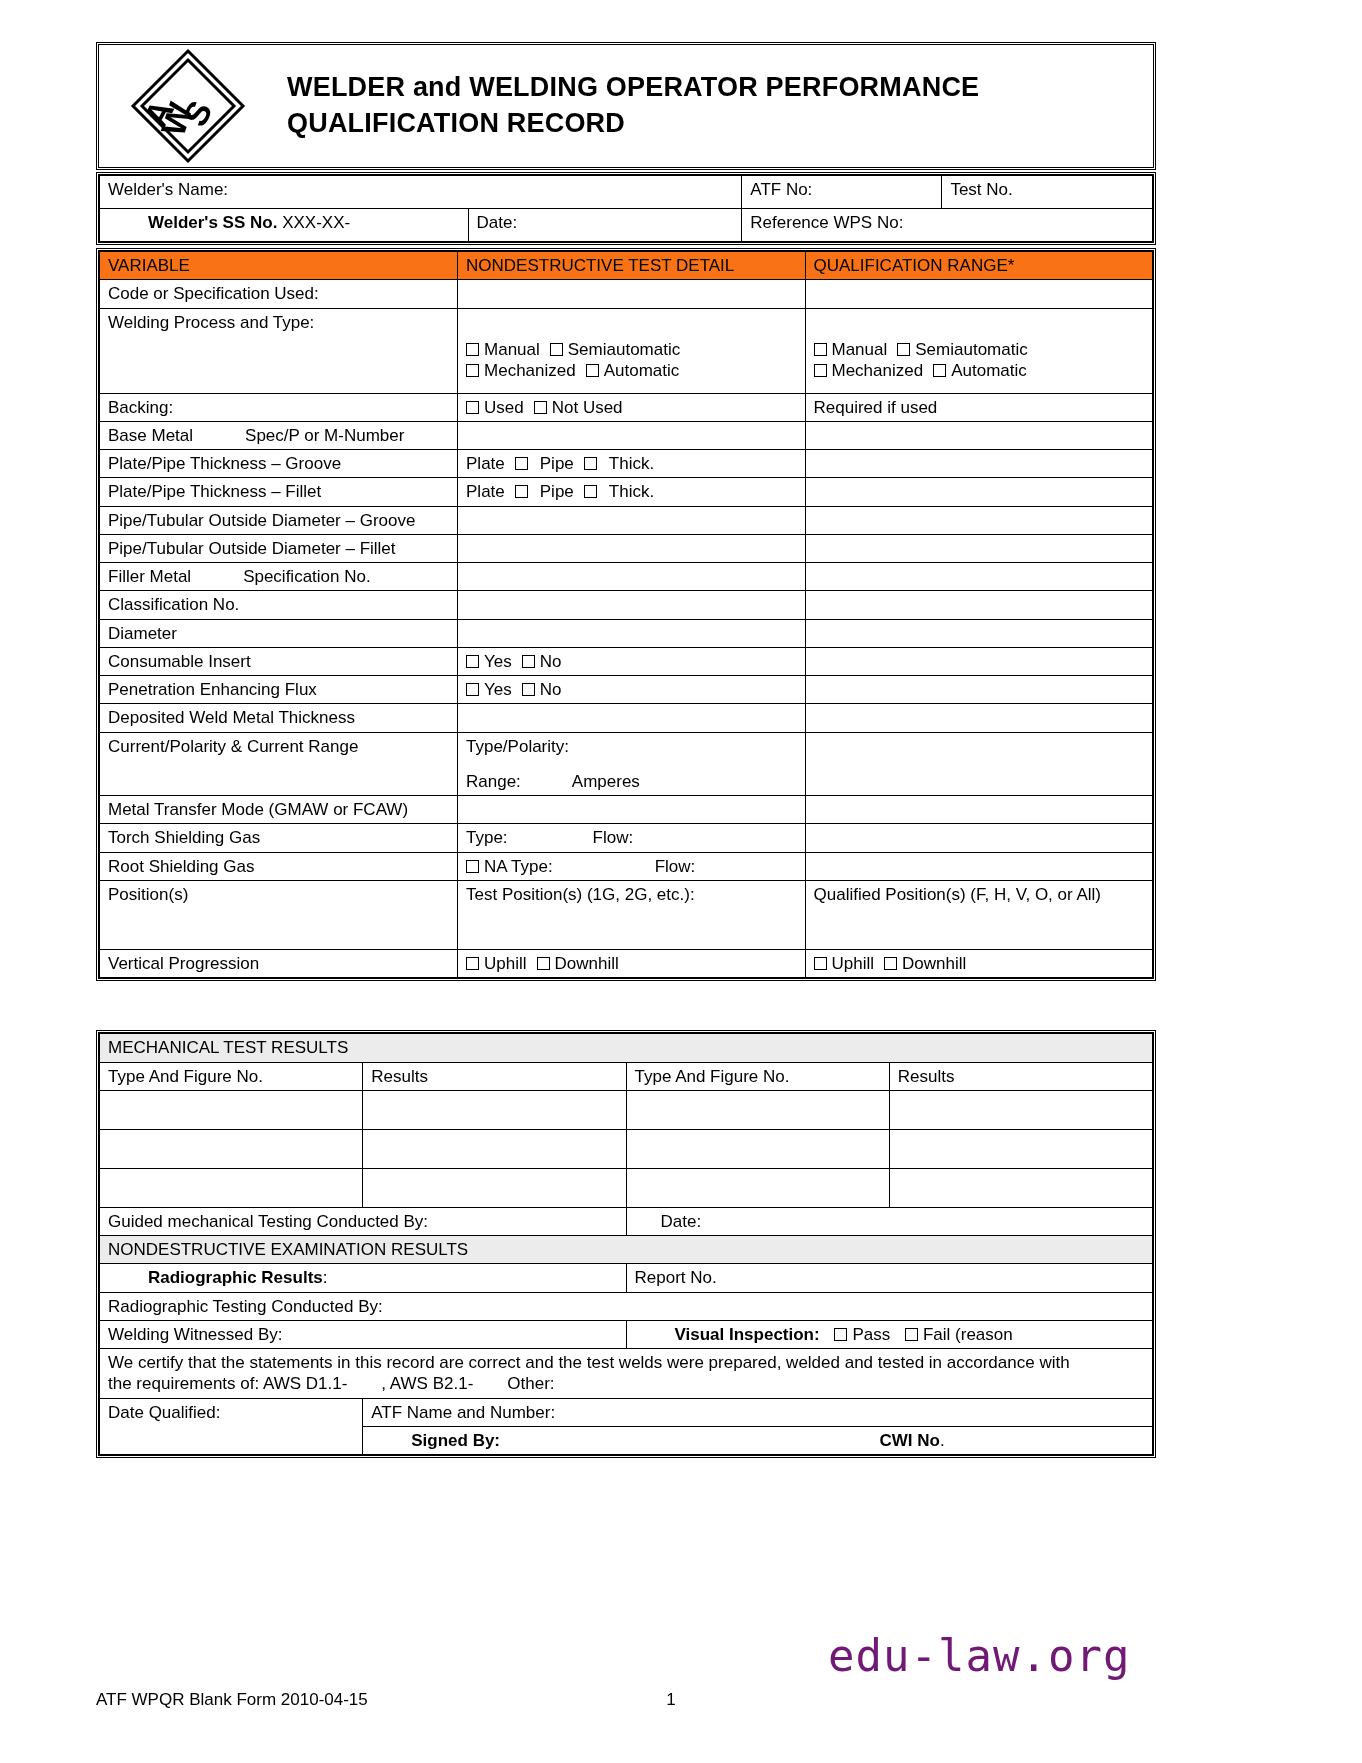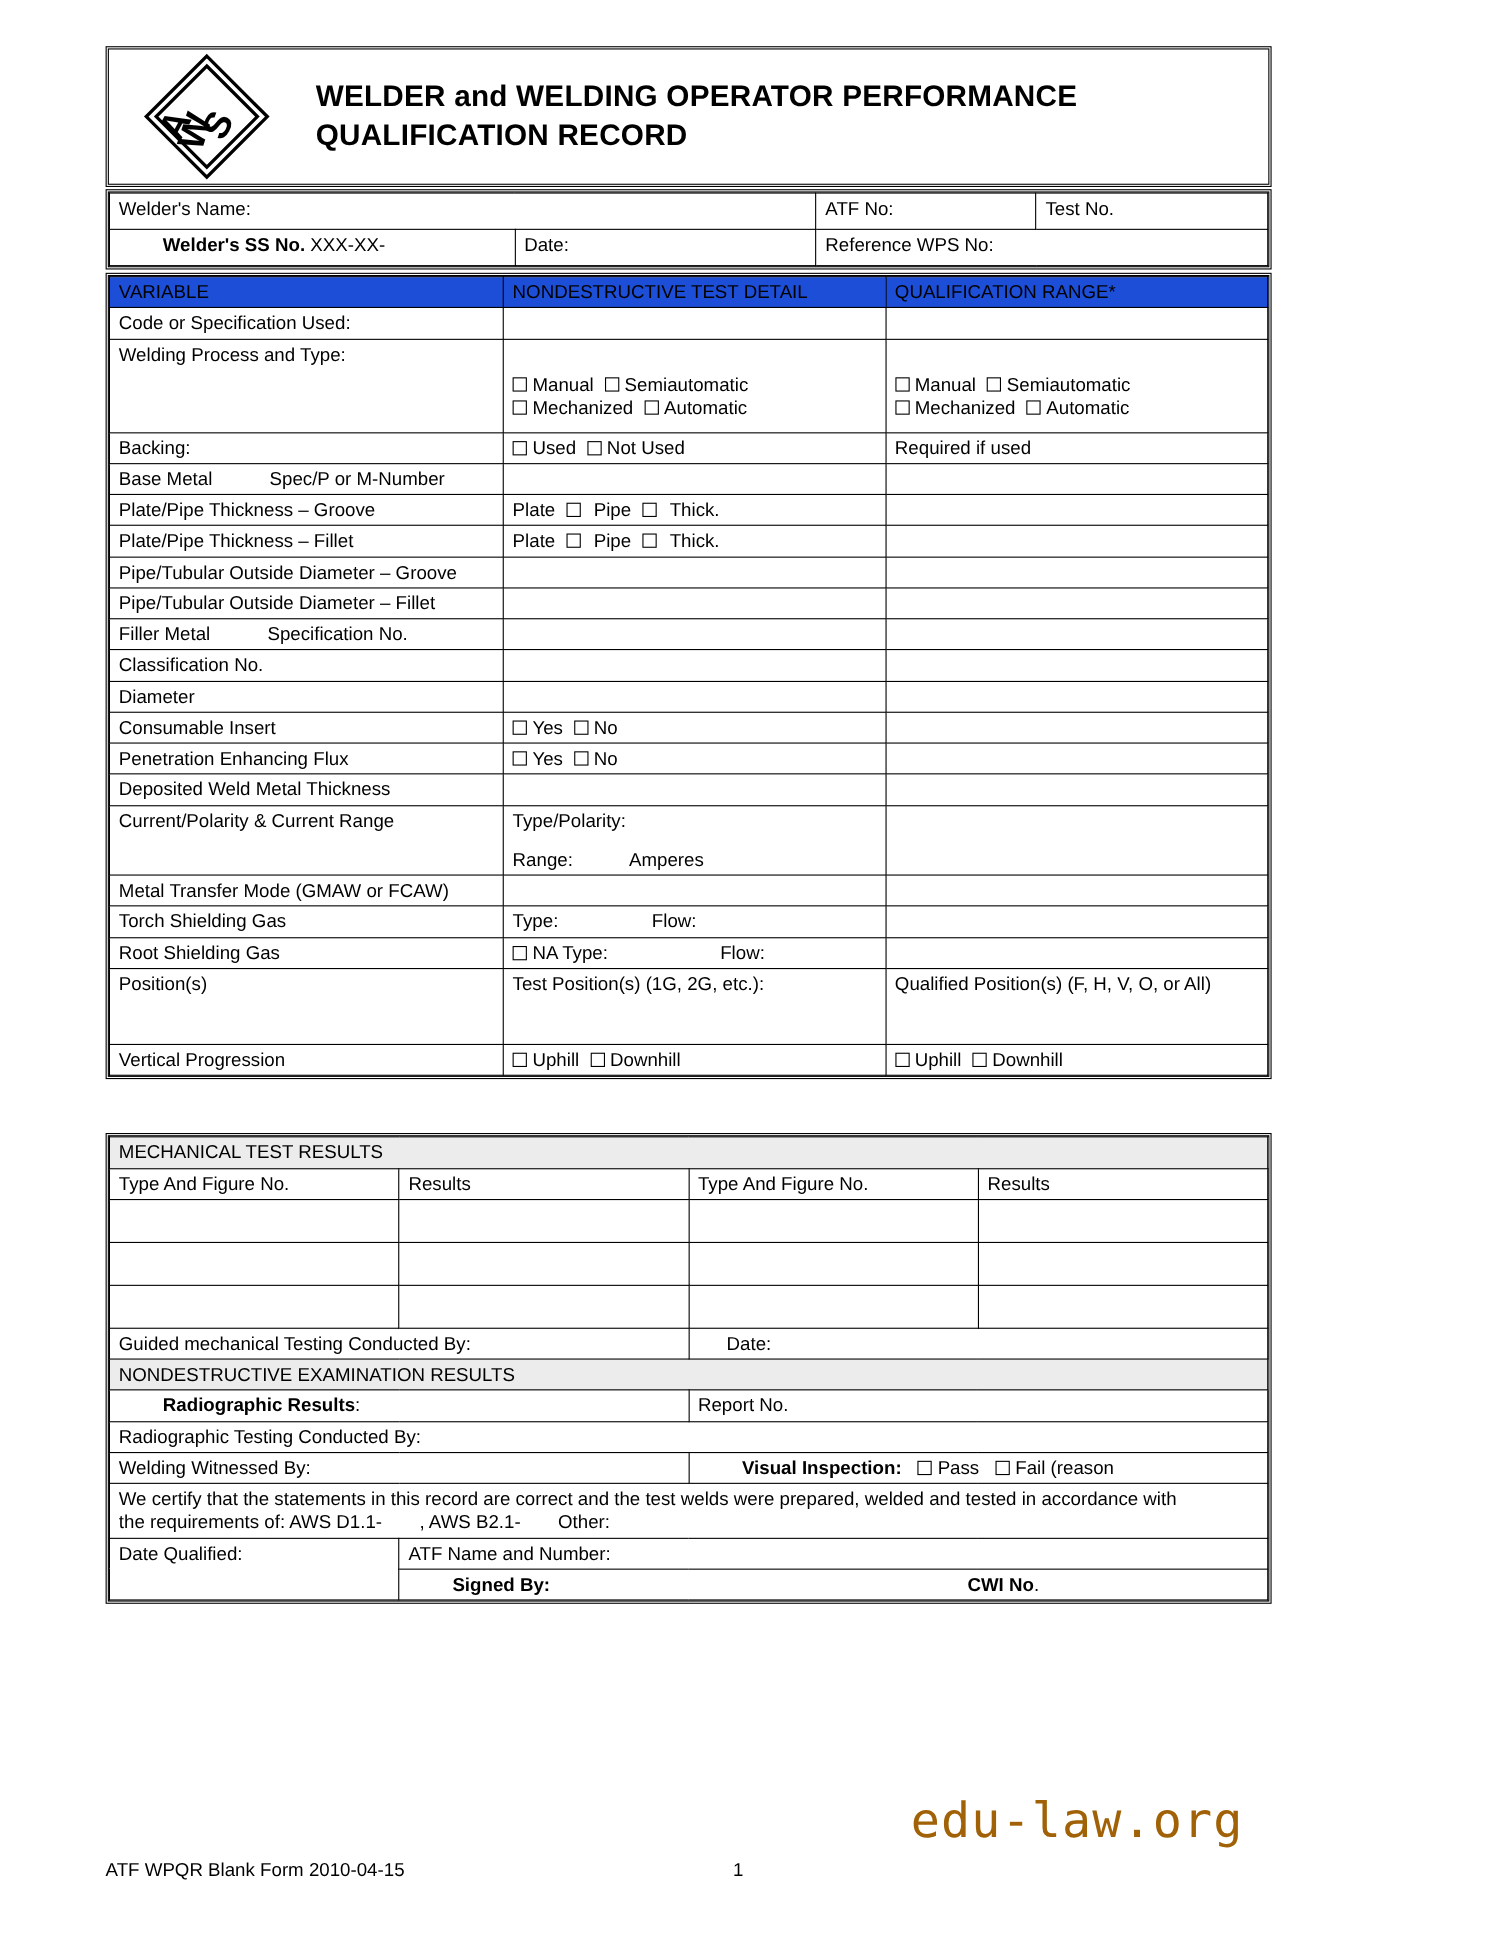--- a/index.html
+++ b/index.html
@@ -35,21 +35,21 @@
     vertical-align: top;
     font-size: 17px;
     line-height: 1.25;
     font-weight: normal;
     text-align: left;
   }
 
   .b { font-weight: bold; margin-left: 40px; }
   .center { text-align: center; }
   .right { text-align: right; }
-  .shade { background: #1d4ed8; }
+  .shade { background: #f97316; }
 
   
   .headerband {
     position: absolute;
     left: 96px;
     top: 42px;
     width: 1060px;
     height: 128px;
     border: 3px double #000;
     box-sizing: border-box;
@@ -144,21 +144,21 @@
   }
   .footer .fleft { width: 520px; }
   .footer .fmid { width: 110px; text-align: center; }
 
   .watermark {
     position: absolute;
     left: 828px;
     top: 1630px;
     font-family: "DejaVu Sans Mono", monospace;
     font-size: 44px;
-    color: #a16207;
+    color: #701a75;
     letter-spacing: 1px;
     white-space: nowrap;
   }
 </style>
 </head>
 <body>
 
 <div class="page">
 
   <div class="headerband">

